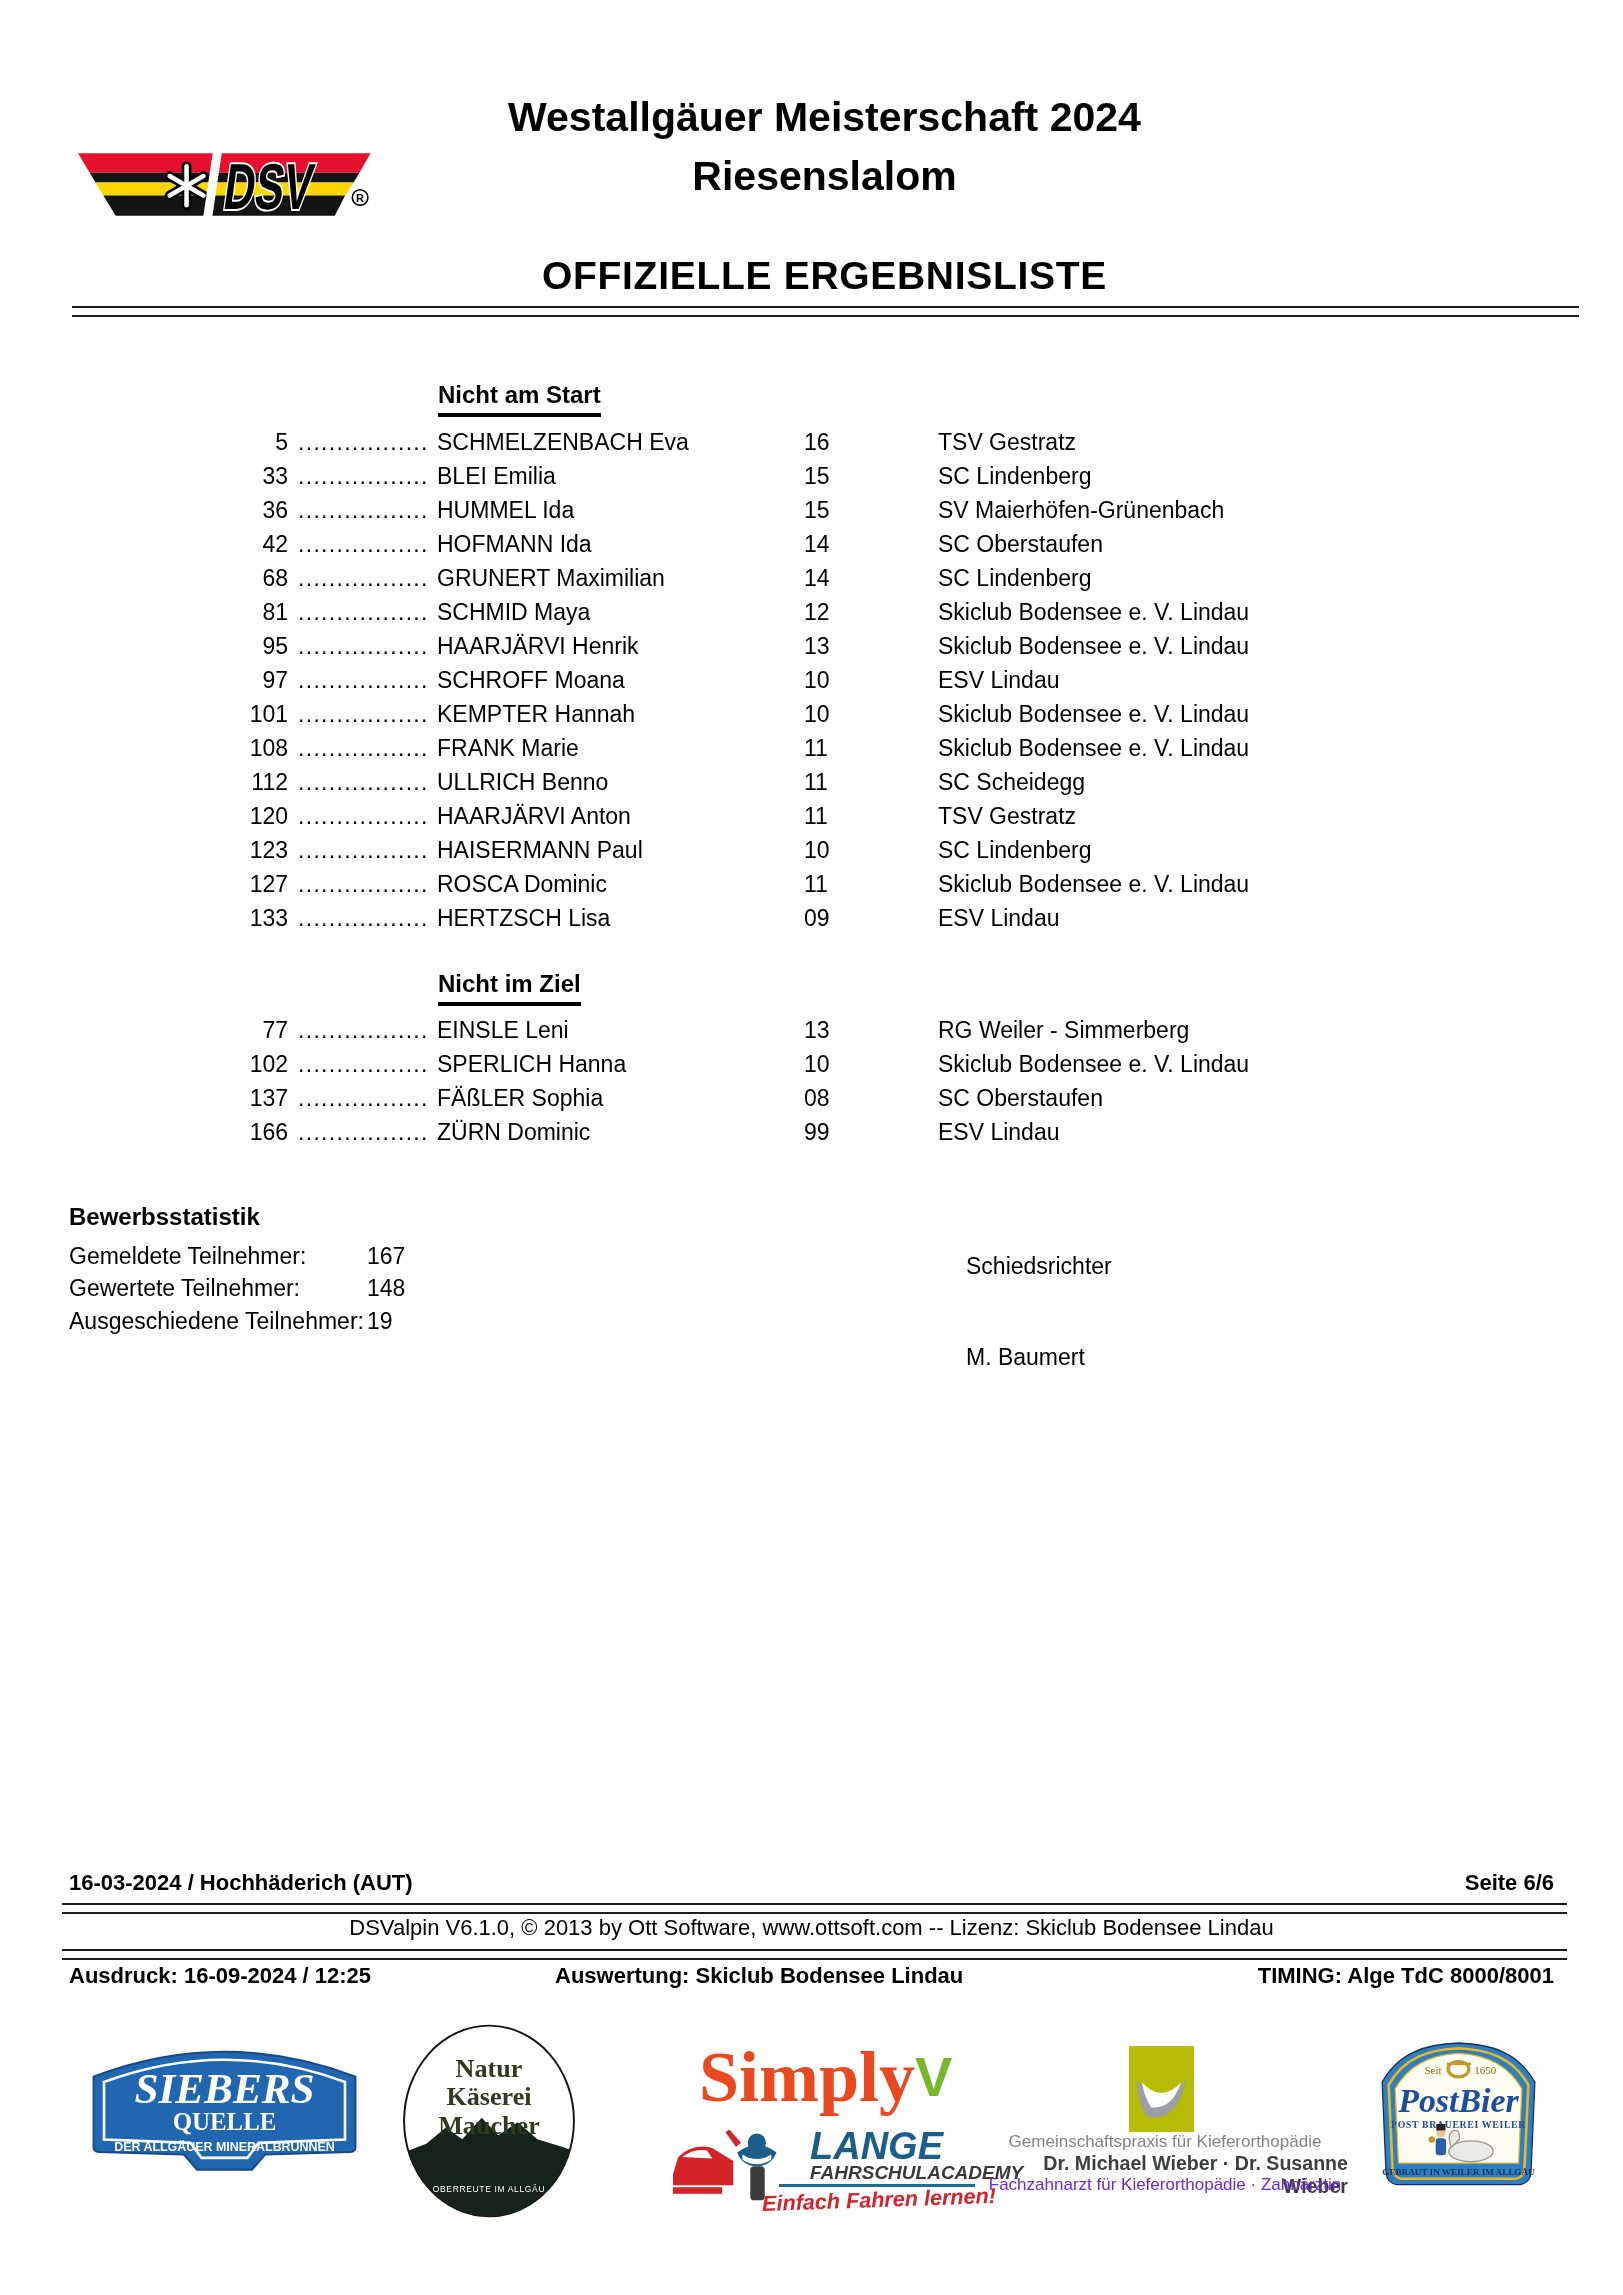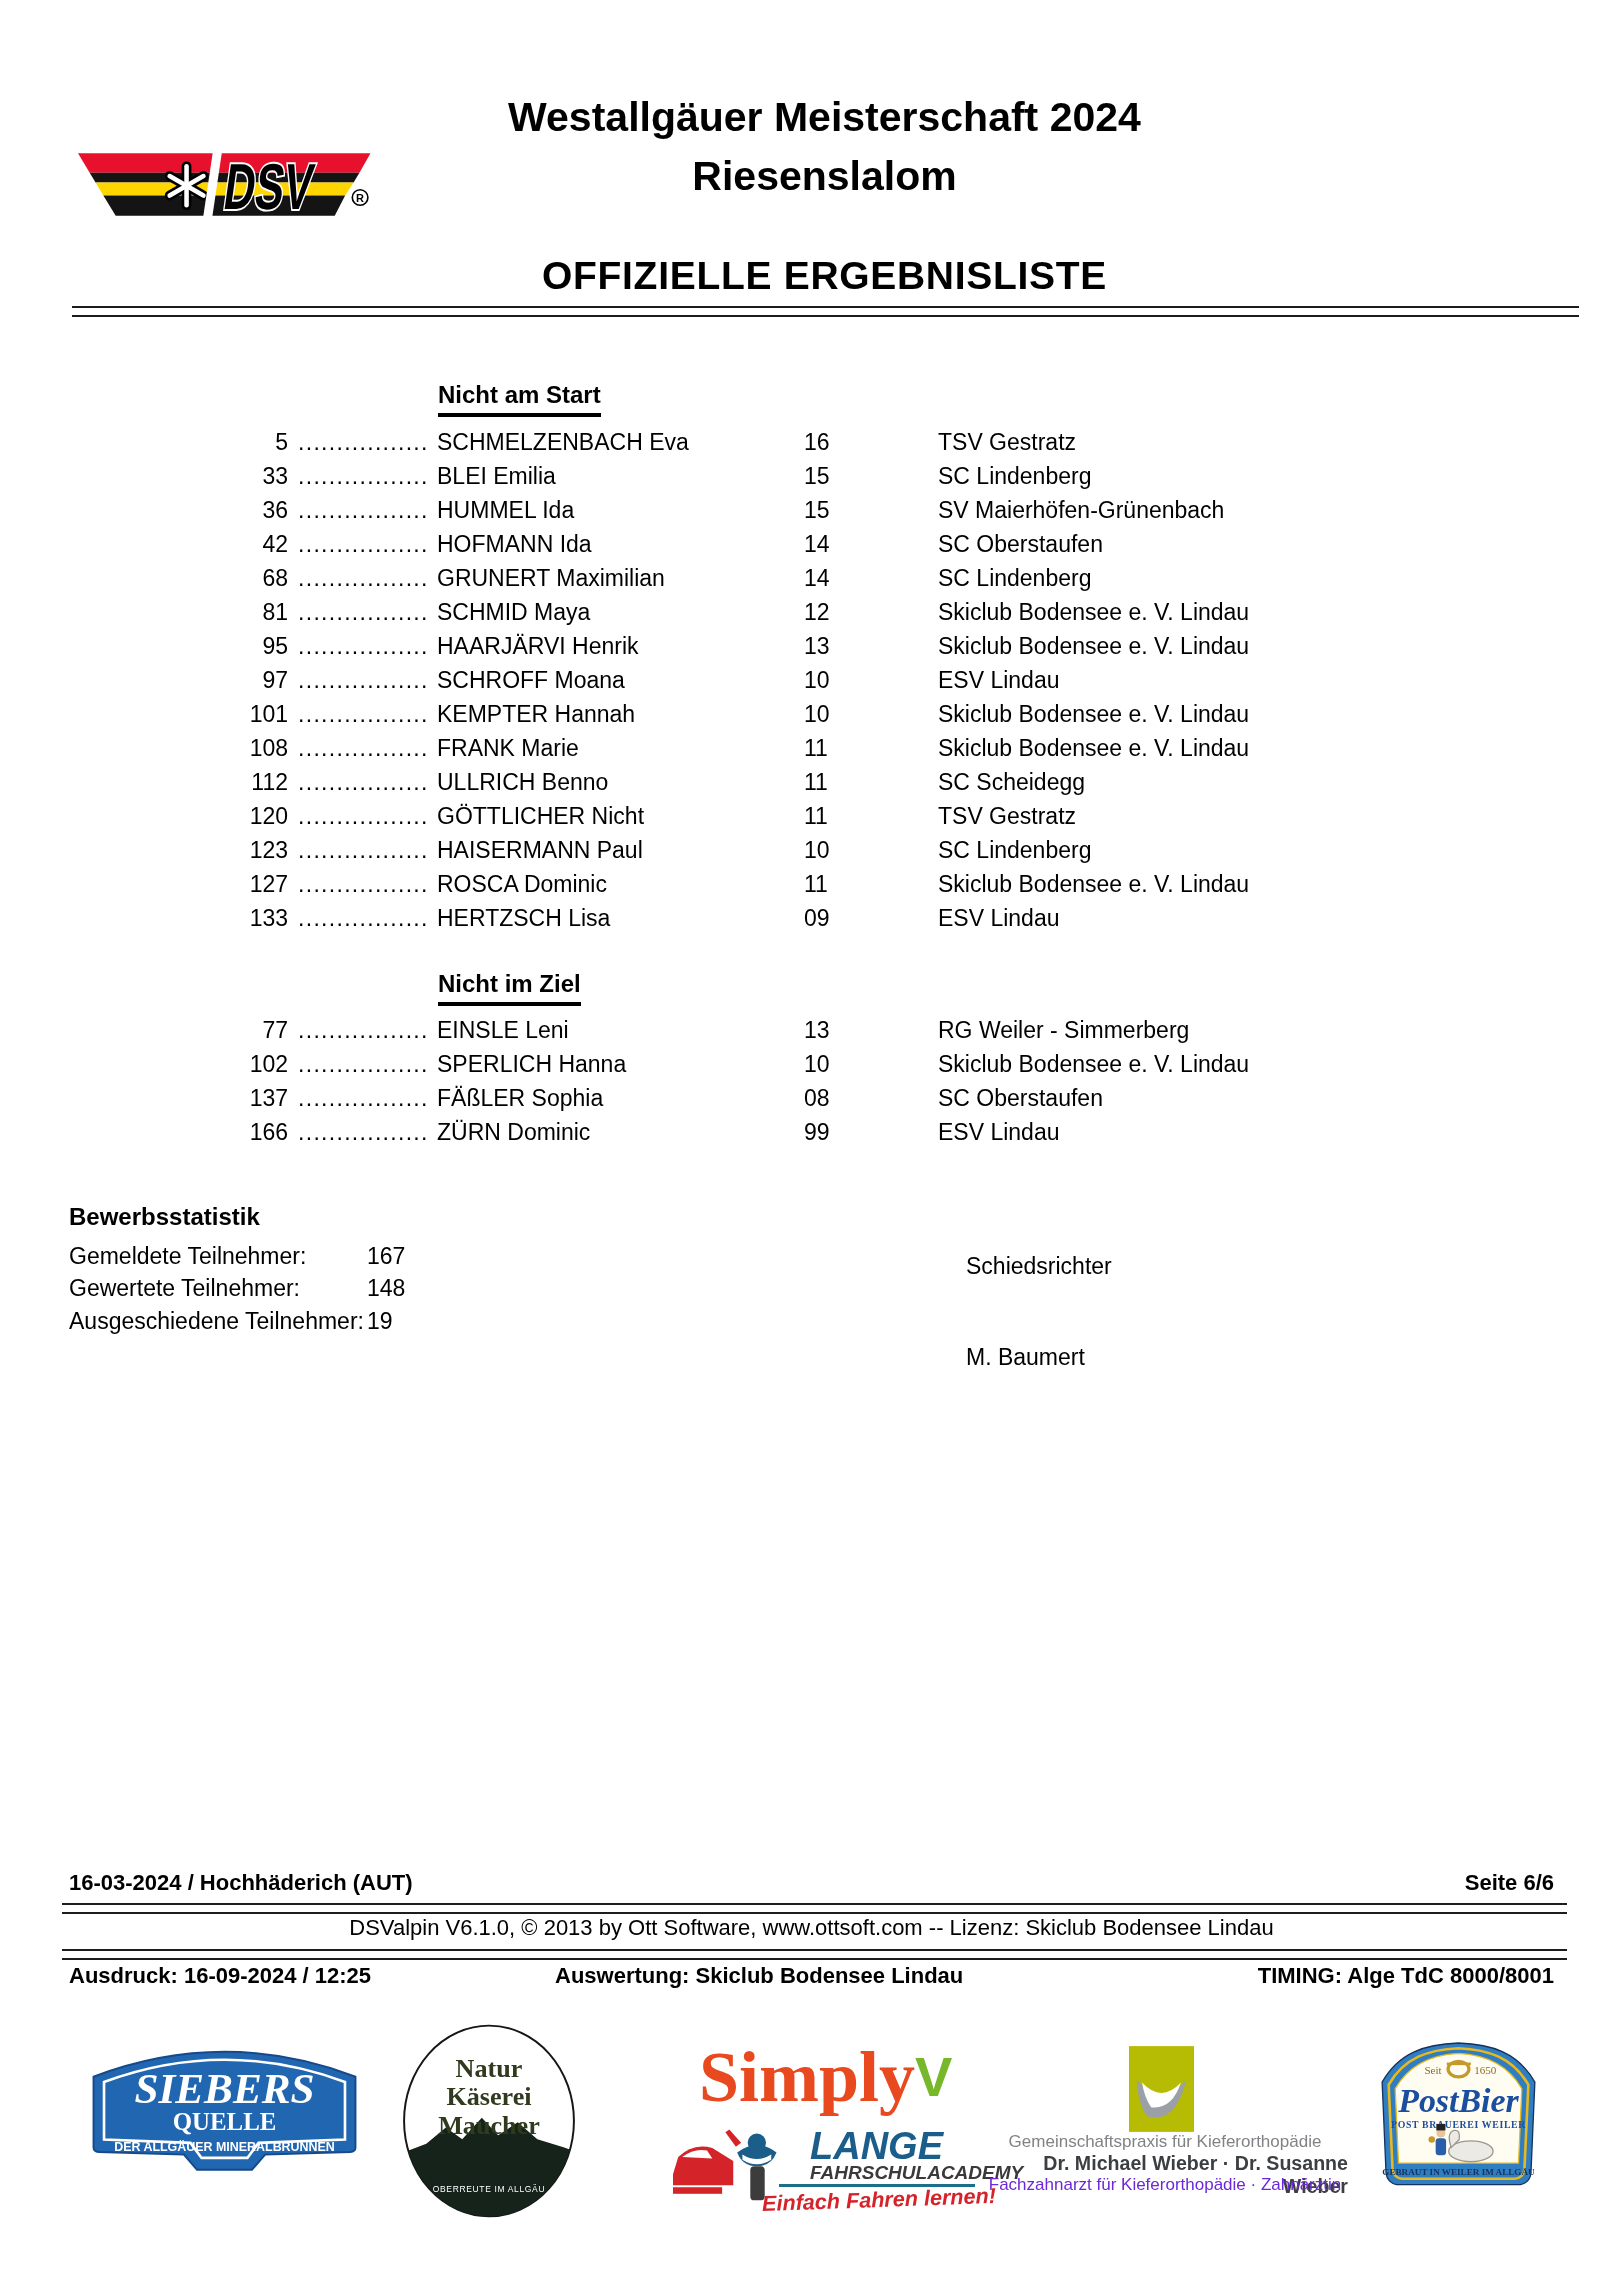--- a/index.html
+++ b/index.html
@@ -150,21 +150,21 @@
       <div class="result-row">
         <span class="c-bib">112</span>
         <span class="c-dots">.................</span>
         <span class="c-name">ULLRICH Benno</span>
         <span class="c-year">11</span>
         <span class="c-club">SC Scheidegg</span>
       </div>
       <div class="result-row">
         <span class="c-bib">120</span>
         <span class="c-dots">.................</span>
-        <span class="c-name">GÖTTLICHER Nicht</span>
+        <span class="c-name">HAARJÄRVI Anton</span>
         <span class="c-year">11</span>
         <span class="c-club">TSV Gestratz</span>
       </div>
       <div class="result-row">
         <span class="c-bib">123</span>
         <span class="c-dots">.................</span>
         <span class="c-name">HAISERMANN Paul</span>
         <span class="c-year">10</span>
         <span class="c-club">SC Lindenberg</span>
       </div>

